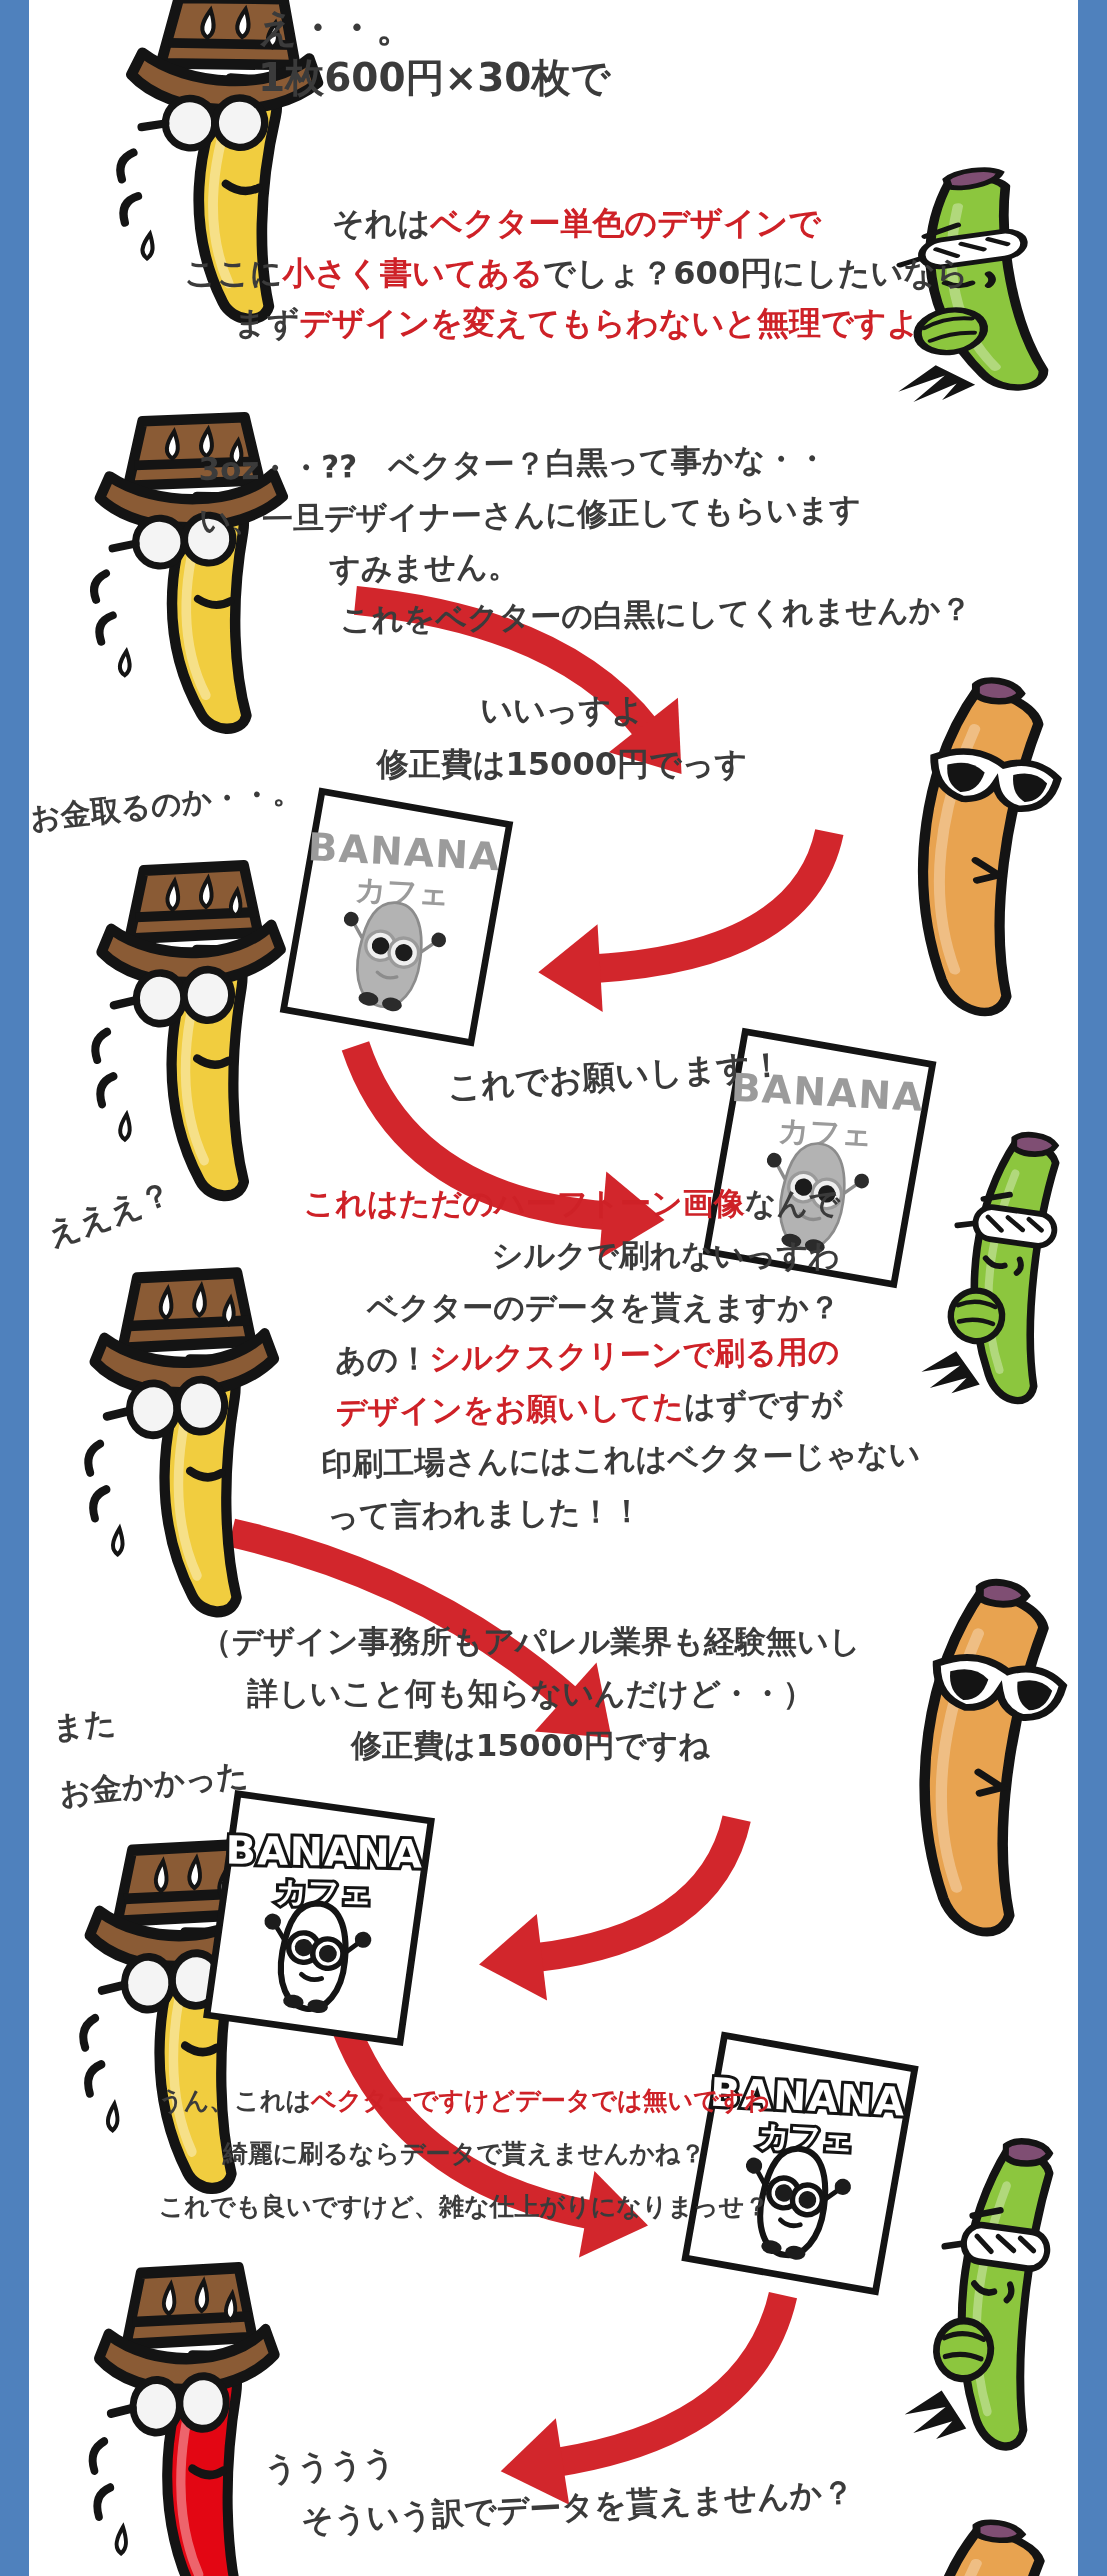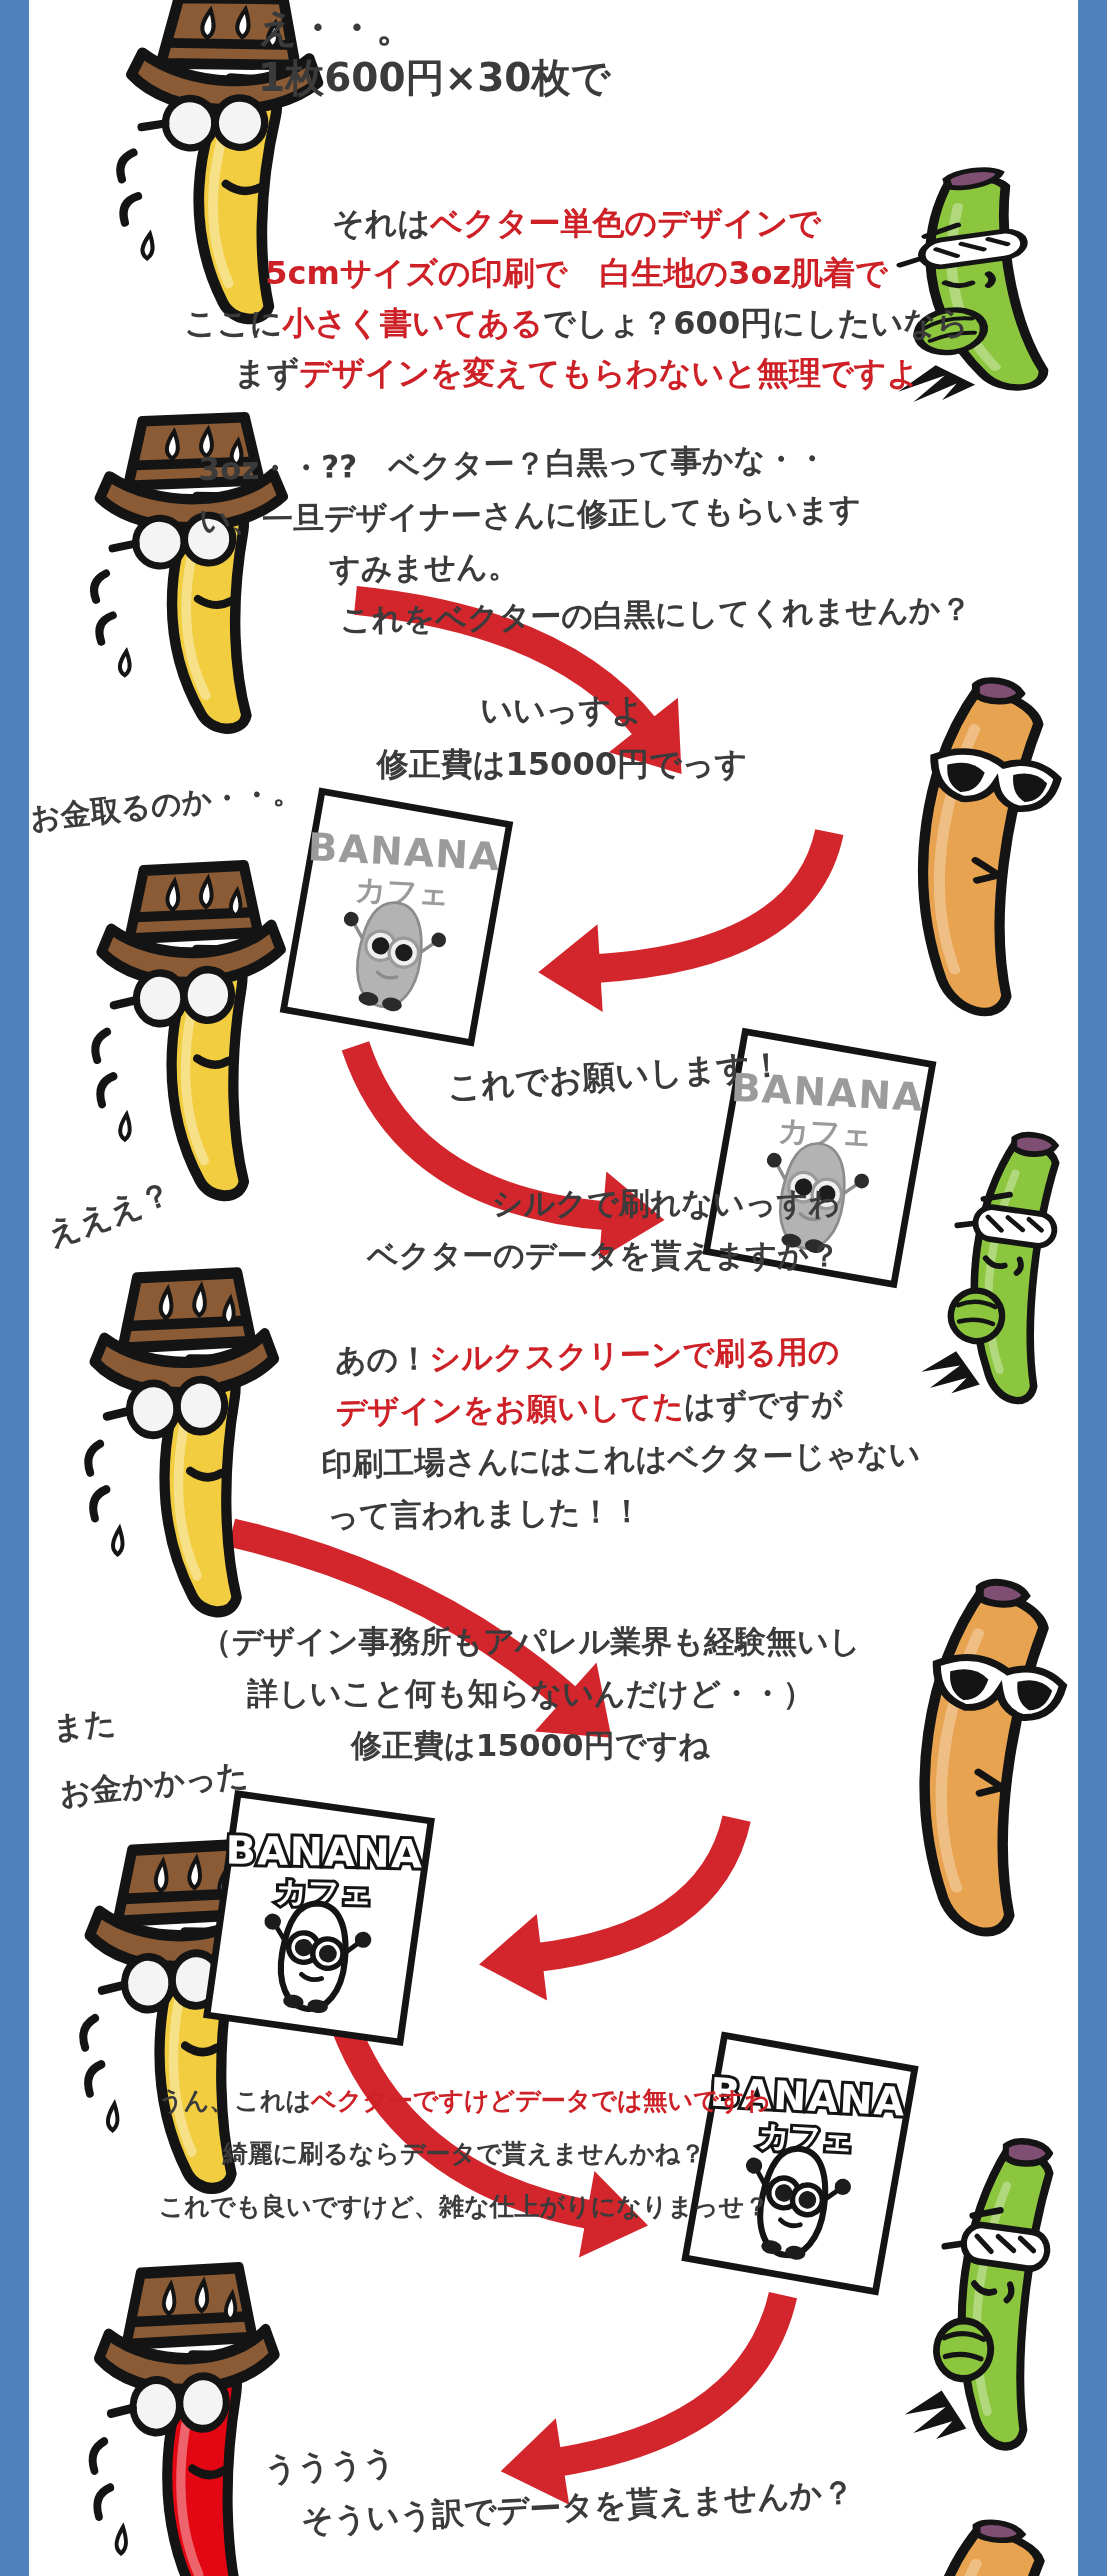--- a/index.html
+++ b/index.html
@@ -237,21 +237,20 @@
     <use href="#card-bw"></use>
   </svg>
 
 <div class="speech" style="left:258px;top:2.6px;font-size:39px;line-height:50px;">
   <div class="line"><span class="seg-k">え・・。</span></div>
   <div class="line"><span class="seg-k">1枚600円×30枚で</span></div>
 </div>
 
 <div class="speech ctr" style="left:113px;top:198px;width:927px;font-size:32px;line-height:50px;">
   <div class="line"><span class="seg-k">それは</span><span class="seg-r">ベクター単色のデザインで</span></div>
-  <div class="line"><span class="seg-r">5cmサイズの印刷で　白生地の3oz肌着で</span></div>
   <div class="line"><span class="seg-k">ここに</span><span class="seg-r">小さく書いてある</span><span class="seg-k">でしょ？600円にしたいなら</span></div>
   <div class="line"><span class="seg-k">まず</span><span class="seg-r">デザインを変えてもらわないと無理ですよ</span></div>
 </div>
 
 <div class="speech" style="left:198px;top:444px;font-size:31px;line-height:51px;transform:rotate(-1deg);">
   <div class="line"><span class="seg-k">3oz・・??　ベクター？白黒って事かな・・</span></div>
   <div class="line"><span class="seg-k">い、一旦デザイナーさんに修正してもらいます</span></div>
   <div class="line" style="padding-left:129px"><span class="seg-k">すみません。</span></div>
   <div class="line" style="padding-left:139px"><span class="seg-k">これをベクターの白黒にしてくれませんか？</span></div>
 </div>
@@ -263,20 +262,21 @@
 
 <div class="speech" style="left:28px;top:799px;font-size:30px;transform:rotate(-6deg);">
   <div class="line"><span class="seg-k">お金取るのか・・。</span></div>
 </div>
 
 <div class="speech" style="left:446px;top:1066px;font-size:33px;transform:rotate(-4deg);">
   <div class="line"><span class="seg-k">これでお願いします！</span></div>
 </div>
 
 <div class="speech rgt" style="left:155px;top:1177px;width:685px;font-size:31px;line-height:52px;">
+  <div class="line"><span class="seg-r">これはただのハーフトーン画像</span><span class="seg-k">なんで</span></div>
   <div class="line"><span class="seg-k">シルクで刷れないっすわ</span></div>
   <div class="line"><span class="seg-k">ベクターのデータを貰えますか？</span></div>
 </div>
 
 <div class="speech" style="left:41px;top:1216px;font-size:32px;transform:rotate(-20deg);">
   <div class="line"><span class="seg-k">えええ？</span></div>
 </div>
 
 <div class="speech" style="left:319px;top:1334px;font-size:31px;line-height:52px;transform:rotate(-1deg);">
   <div class="line" style="padding-left:15.5px"><span class="seg-k">あの！</span><span class="seg-r">シルクスクリーンで刷る用の</span></div>

